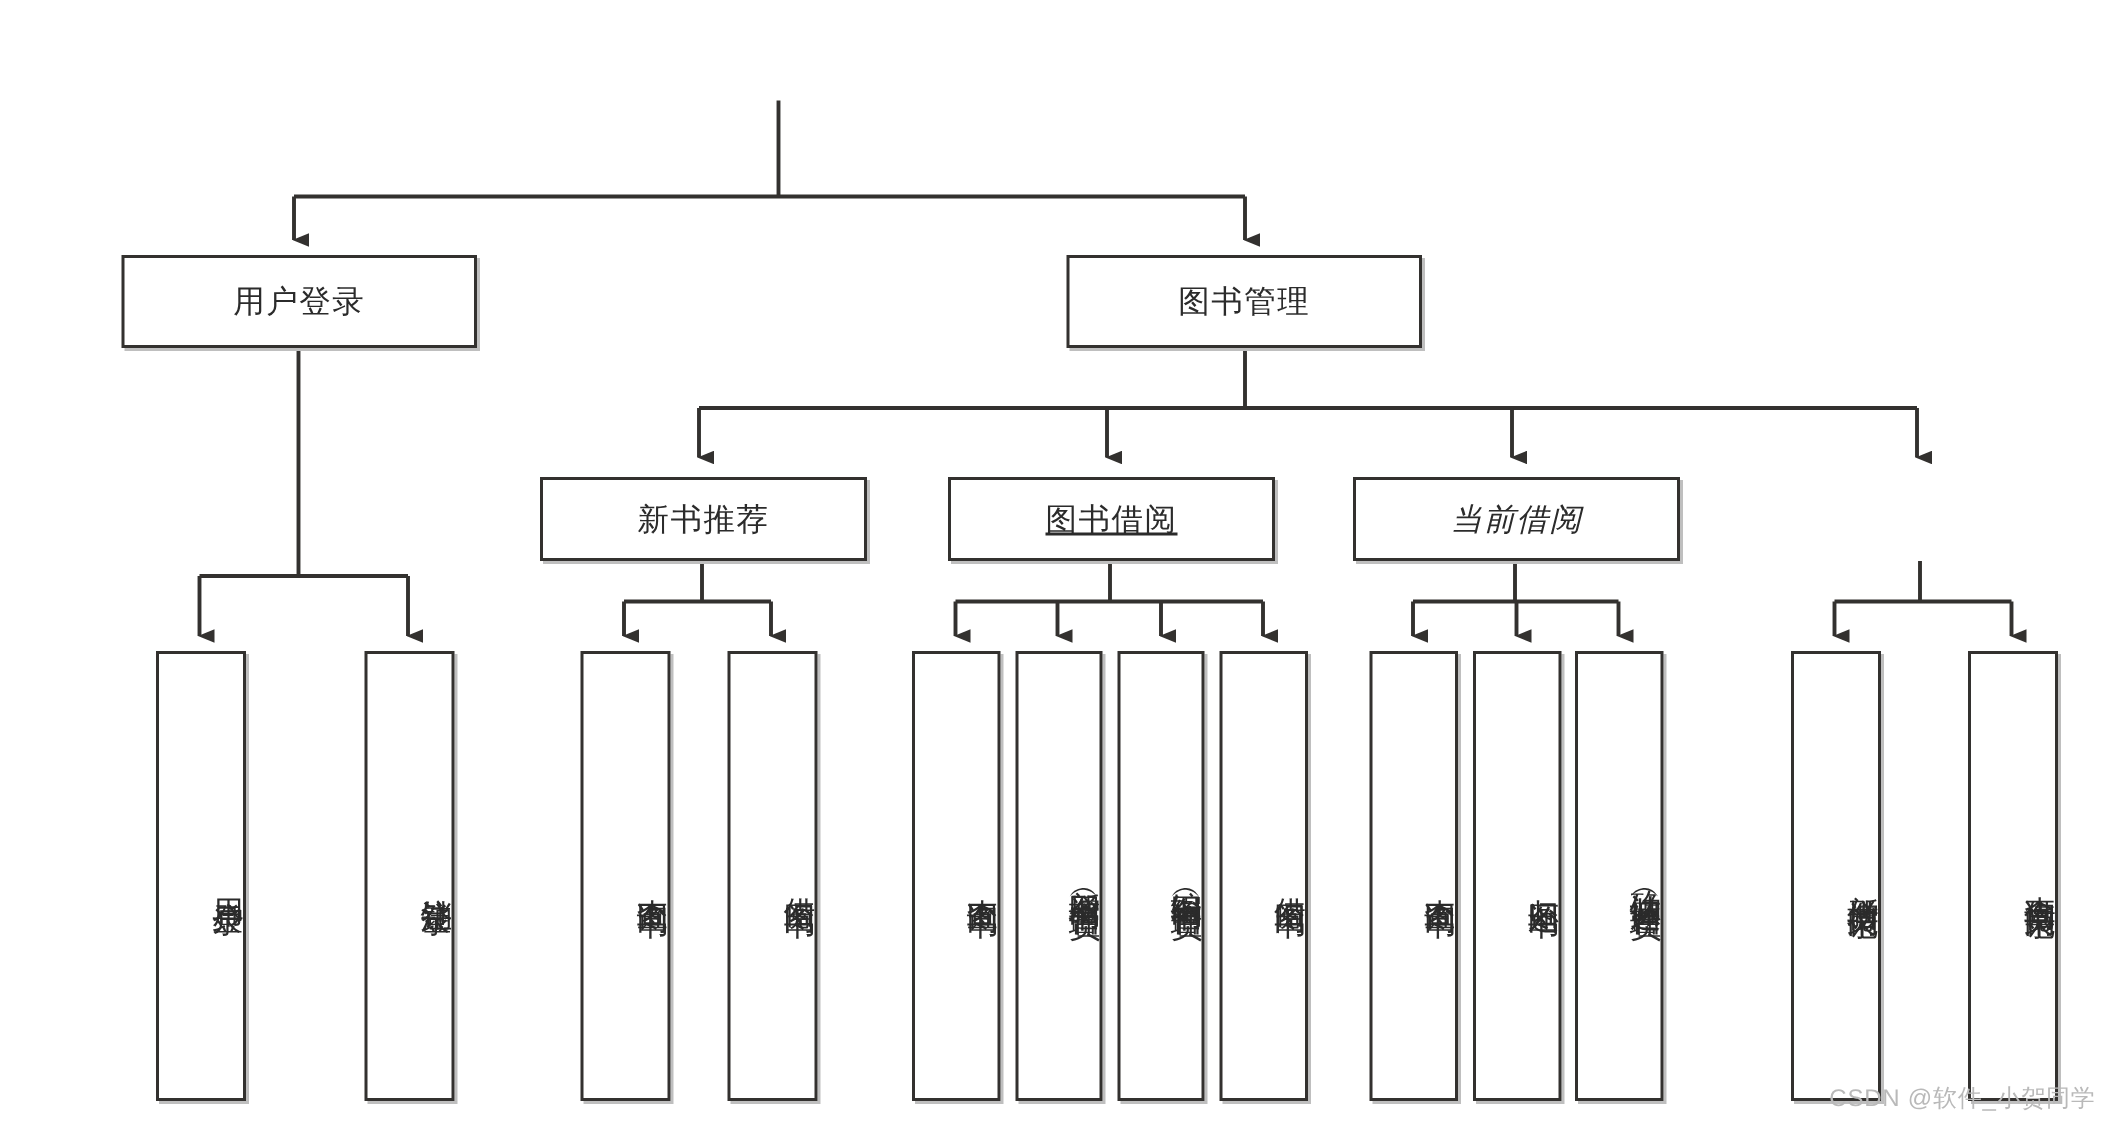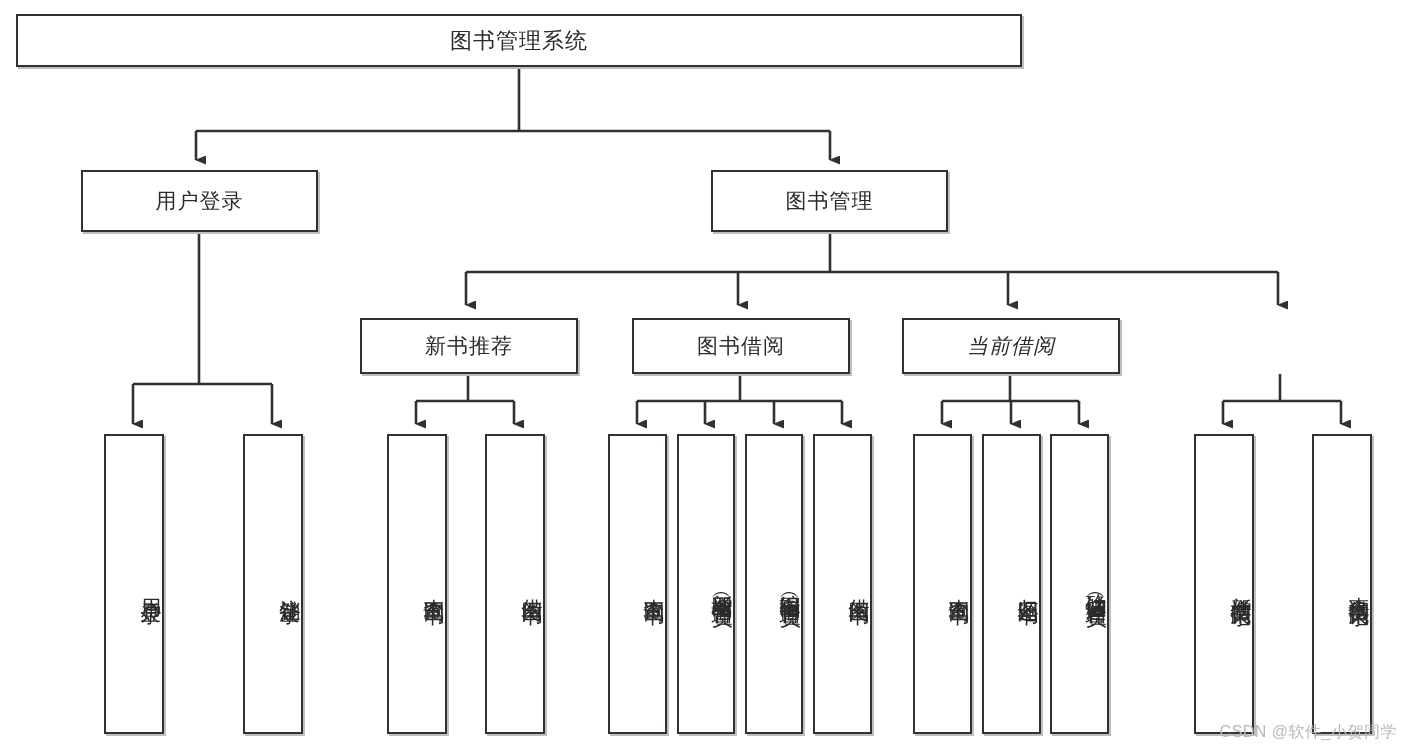--- a/index.html
+++ b/index.html
@@ -110,27 +110,26 @@
       <path d="M1011,401 L1011,424" marker-end="url(#arrow)"></path>
       <path d="M1079,401 L1079,424" marker-end="url(#arrow)"></path>
 
       <path d="M1280,374 L1280,401"></path>
       <path d="M1223,401 L1341,401"></path>
       <path d="M1223,401 L1223,424" marker-end="url(#arrow)"></path>
       <path d="M1341,401 L1341,424" marker-end="url(#arrow)"></path>
     </g>
   </svg>
 
-  <div class="node root" style="left:16px; top:14px; width:1006px; height:53px;">图书管理系统</div>
 
   <div class="node" style="left:81px; top:170px; width:237px; height:62px;">用户登录</div>
   <div class="node" style="left:360px; top:318px; width:218px; height:56px;">新书推荐</div>
 
   <div class="node" style="left:711px; top:170px; width:237px; height:62px;">图书管理</div>
-  <div class="node" style="left:632px; top:318px; width:218px; height:56px;">图书借阅</div>
+  <div class="node" style="left:632px; top:318px; width:218px; height:56px;text-decoration:underline;">图书借阅</div>
   <div class="node" style="left:902px; top:318px; width:218px; height:56px;font-style:italic;">当前借阅</div>
 
   <div class="node vertical" style="left:104px; top:434px; width:60px; height:300px;">用户登录</div>
   <div class="node vertical" style="left:243px; top:434px; width:60px; height:300px;">注销登录</div>
 
   <div class="node vertical" style="left:387px; top:434px; width:60px; height:300px;">查询图书</div>
   <div class="node vertical" style="left:485px; top:434px; width:60px; height:300px;">借阅图书</div>
 
   <div class="node vertical" style="left:608px; top:434px; width:59px; height:300px;">查询图书</div>
   <div class="node vertical" style="left:677px; top:434px; width:58px; height:300px;">新增图书（管理员）</div>

